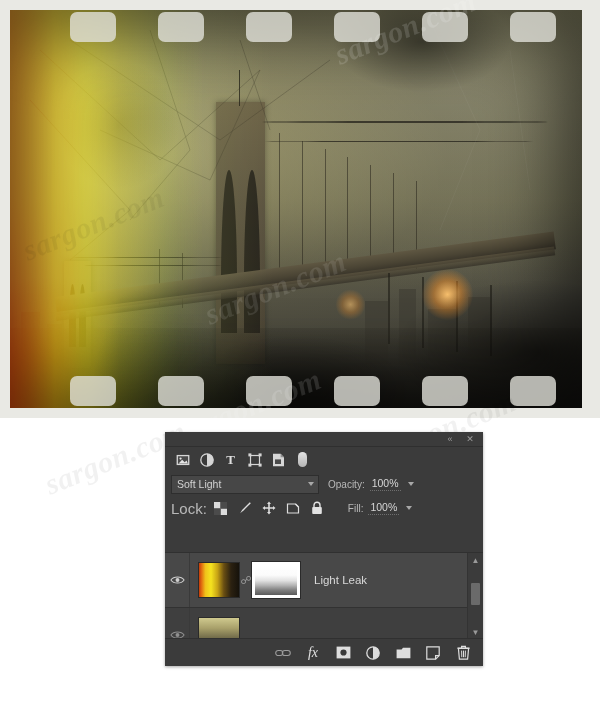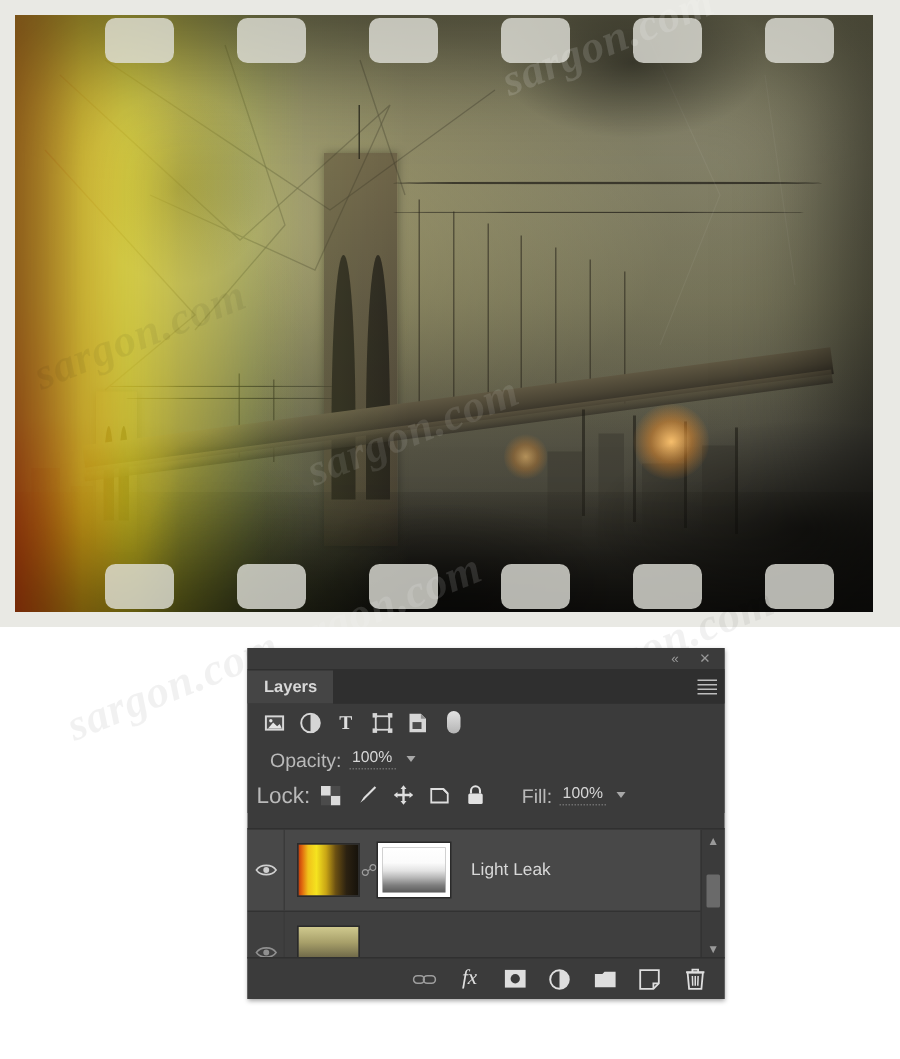--- a/index.html
+++ b/index.html
@@ -240,21 +240,21 @@
     width: 136px; height: 17px;
     background: #474747;
     border: 1px solid #2e2e2e;
     display: flex; align-items: center;
     padding: 0 5px;
     position: relative;
     cursor: pointer;
     color: #d2d2d2;
     font-size: 10.5px;
   }
-  .num-label { color: #b9b9b9; font-size: 13px; margin-left: 9px; }
+  .num-label { color: #b9b9b9; font-size: 10px; margin-left: 9px; }
   .num-field {
     position: relative;
     margin-left: 5px;
     display: flex; align-items: center;
   }
   .num-value {
     color: #d6d6d6; font-size: 10.5px;
     border-bottom: 1px dotted #6e6e6e;
     padding: 0 2px 1px 2px;
     cursor: text;
@@ -476,32 +476,20 @@
   </div>
 </div>
 
 <div id="layers-panel">
 
   <div class="panel-topbar">
     <div class="topbar-btn" style="right:26px;">«</div>
     <div class="topbar-btn" style="right:6px;">✕</div>
   </div>
 
-  <div class="tab-row">
-    <div class="tab">
-      <span>Layers</span>
-    </div>
-    <div class="tab-rest"></div>
-    <div class="panel-menu">
-      <i></i>
-        <i></i>
-        <i></i>
-        <i></i>
-    </div>
-  </div>
 
   <div class="filter-row">
 
     <div class="filter-icons">
       <div class="fi">
         <svg width="14" height="12" viewBox="0 0 16 13">
           <rect x="0.7" y="0.7" width="14.6" height="11.6" fill="#d6d6d6"></rect>
           <rect x="2.2" y="2.2" width="11.6" height="8.6" fill="#4a4a4a"></rect>
           <circle cx="5.2" cy="4.8" r="1.3" fill="#e4e4e4"></circle>
           <path d="M3 10.6 L7 6.2 L10 9 L12 7.2 L13.6 10.6 Z" fill="#e4e4e4"></path>
@@ -532,20 +520,24 @@
           <path d="M1 0.8 H8.6 L12 4.2 V13.2 H1 Z" fill="#d6d6d6"></path>
           <path d="M8.6 0.8 V4.2 H12" fill="#8f8f8f"></path>
           <rect x="3" y="6.4" width="6" height="4.6" fill="#4a4a4a"></rect>
         </svg>
       </div>
       <div class="toggle-knob"></div>
     </div>
   </div>
 
   <div class="blend-row">
+    <div class="blend-select">
+      <span>Soft Light</span>
+      <span class="caret"></span>
+    </div>
     <span class="num-label">Opacity:</span>
     <div class="num-field">
       <span class="num-value">100%</span>
       <span class="num-caret"></span>
     </div>
   </div>
 
   <div class="lock-row">
     <span class="lock-label">Lock:</span>
     <div class="lock-icons">

